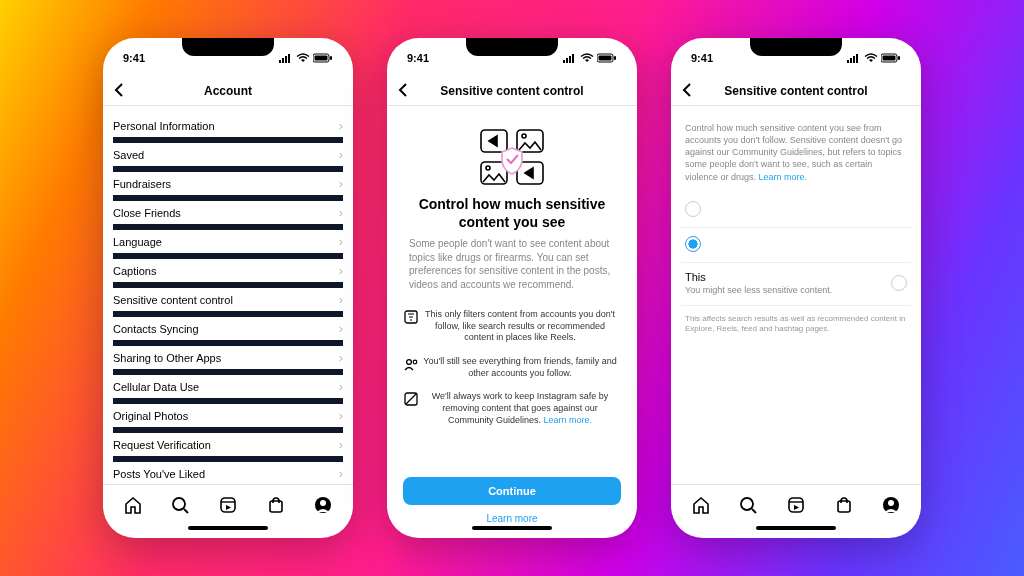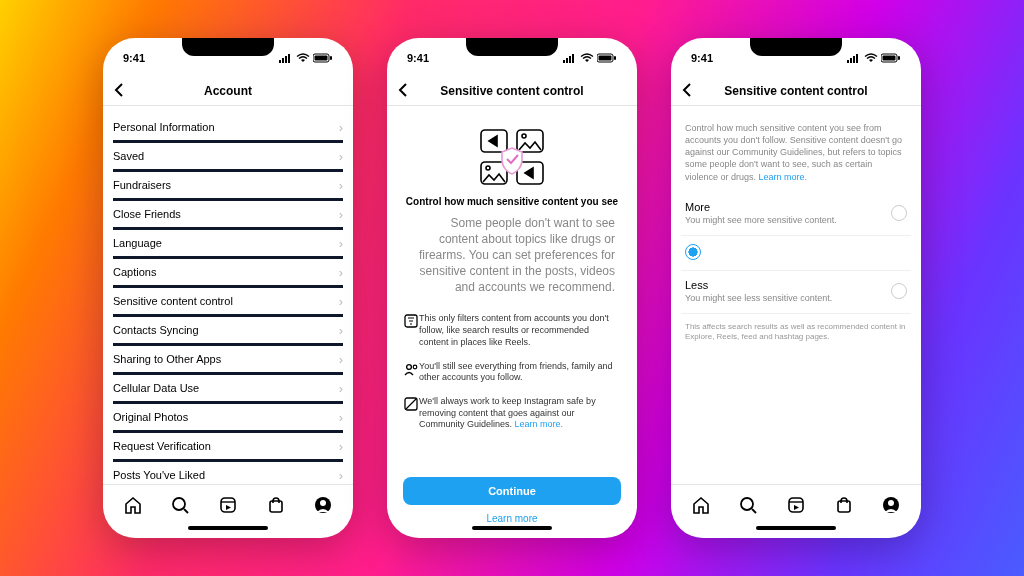--- a/index.html
+++ b/index.html
@@ -69,30 +69,30 @@
   }
   .nav-title { font-size: 12px; font-weight: 600; }
   .content { flex: 1; overflow: hidden; margin: 0 -10px; padding: 0 10px; }
   
   .list-row {
     display: flex;
     justify-content: space-between;
     align-items: center;
     font-size: 11px;
     height: 29px;
-    border-bottom: 3px solid #0f172a;
+    border-bottom: 6px solid #0f172a;
     cursor: pointer;
   }
   .chev { color: #bbb; font-size: 13px; }
   
   .p2 .content { display: flex; flex-direction: column; }
   .hero-icon { display: flex; justify-content: center; padding: 12px 0 6px; }
-  .hero-title { font-size: 10px; font-weight: 700; text-align: center; line-height: 1.25; padding: 0 6px; }
-  .hero-sub { font-size: 12px; color: #888; text-align: right; line-height: 1.35; padding: 6px 12px 12px; }
-  .bullet-row { display: flex; gap: 0; padding: 6px 6px; }
+  .hero-title { font-size: 14px; font-weight: 700; text-align: center; line-height: 1.25; padding: 0 6px; }
+  .hero-sub { font-size: 10px; color: #888; text-align: left; line-height: 1.35; padding: 6px 12px 12px; }
+  .bullet-row { display: flex; gap: 0; padding: 6px 6px; text-align: center; }
   .bullet-row .bi { flex: none; width: 16px; display:flex; justify-content:center; }
   .bullet-row .bt { font-size: 9px; color: #333; line-height: 1.3; }
   .bt a { color: #1fa1f2; text-decoration: none; }
   .p2-bottom { margin-top: auto; padding: 10px 6px 0; }
   .cta-btn {
     background: #1fa1f2;
     color: #fff;
     font-size: 11px;
     font-weight: 600;
     text-align: center;
@@ -385,32 +385,28 @@
       <svg width="12" height="14" viewBox="0 0 12 14">
           <path d="M9 1 L3 7 L9 13" fill="none" stroke="#000" stroke-width="2"></path>
         </svg>
     </span>
     <span class="nav-title">Sensitive content control</span>
   </div>
   <div class="content">
     <div class="p3-desc"><span>Control how much sensitive content you see from accounts you don't follow. Sensitive content doesn't go against our Community Guidelines, but refers to topics some people don't want to see, such as certain violence or drugs.</span> <a>Learn more.</a></div>
 
     <div class="opt-row">
-      <div>
-        <div class="opt-label">More</div>
-        <div class="opt-sub">You might see more sensitive content.</div>
-      </div>
       <div class="radio"></div>
     </div>
     <div class="opt-row">
       <div class="radio on"></div>
     </div>
     <div class="opt-row">
       <div>
-        <div class="opt-label">Less</div>
+        <div class="opt-label">This</div>
         <div class="opt-sub">You might see less sensitive content.</div>
       </div>
       <div class="radio"></div>
     </div>
 
     <div class="p3-foot">This affects search results as well as recommended content in Explore, Reels, feed and hashtag pages.</div>
   </div>
   <div class="tab-bar">
     <span class="tab">
         <svg width="20" height="20" viewBox="0 0 20 20">

